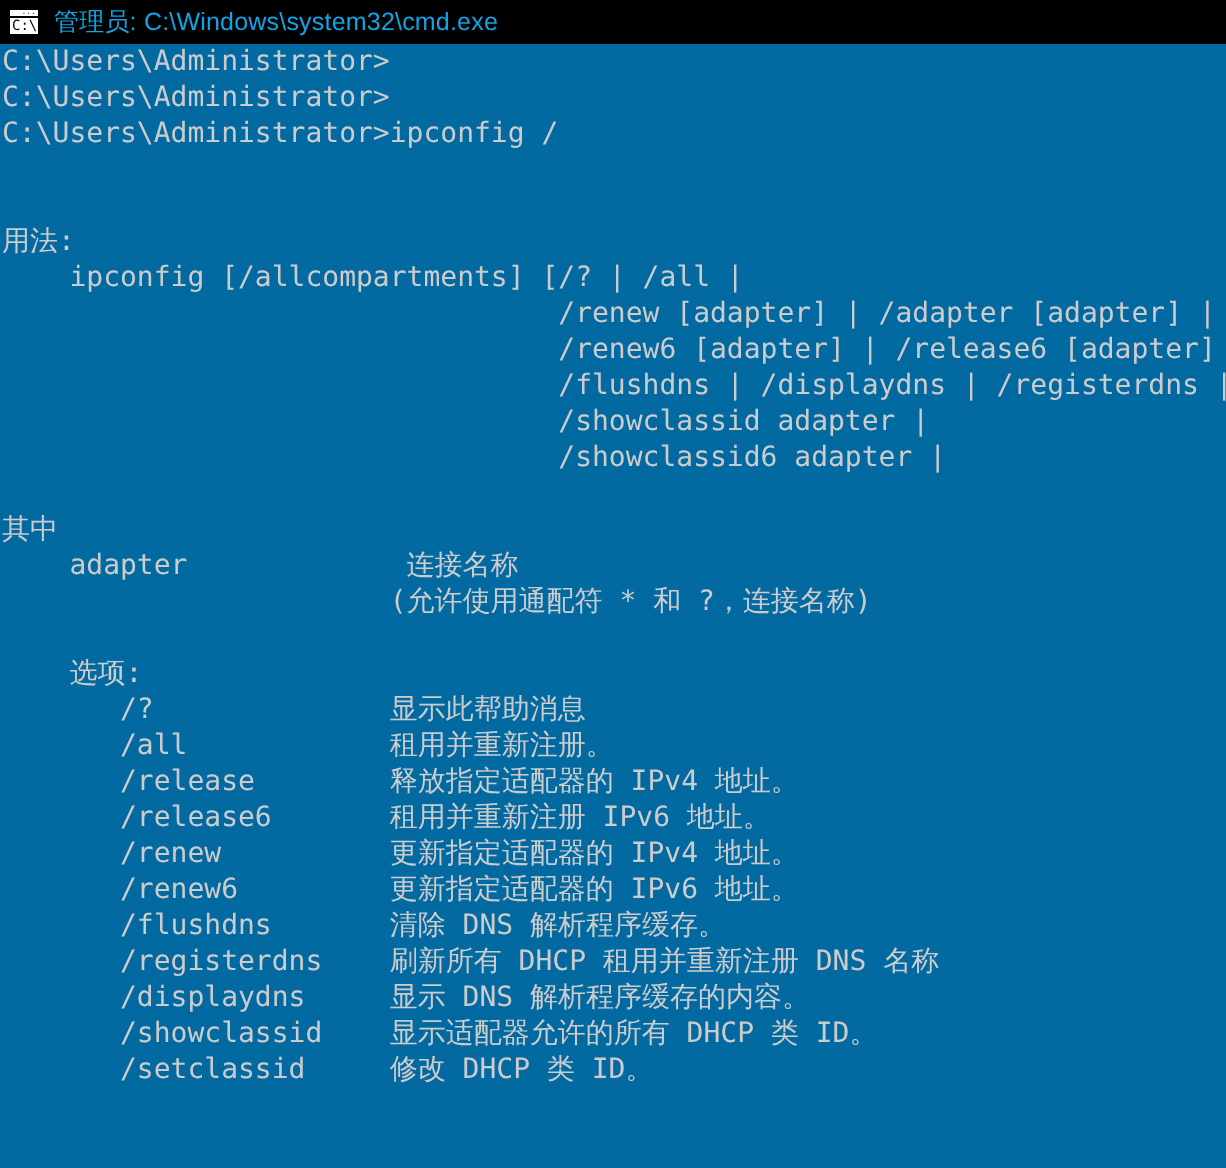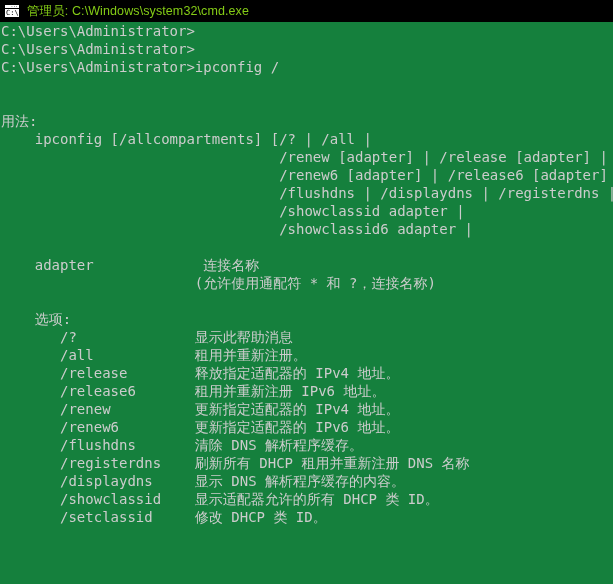--- a/index.html
+++ b/index.html
@@ -57,31 +57,31 @@
     position: absolute;
     left: 1px;
     top: 4px;
     font-size: 7px;
     line-height: 8px;
     color: #000000;
     font-family: "DejaVu Sans Mono", "Liberation Mono", monospace;
     white-space: nowrap;
   }
   #title-text {
-    color: #84cc16;
+    color: #0ea5e9;
     font-family: "Liberation Sans", sans-serif;
     font-size: 12.5px;
     line-height: 22px;
     white-space: nowrap;
     letter-spacing: 0.1px;
   }
 
   
   #console {
-    background: #15803d;
+    background: #0369a1;
     height: 562px;
     overflow: hidden;
     padding: 0;
     box-sizing: border-box;
   }
   .line {
     color: #cccccc;
     font-family: "DejaVu Sans Mono", "Liberation Mono", monospace;
     font-size: 14px;
     line-height: 18px;
@@ -108,26 +108,27 @@
 </div>
 
 <div id="console">
     <div class="line">C:\Users\Administrator&gt;</div>
     <div class="line">C:\Users\Administrator&gt;</div>
     <div class="line">C:\Users\Administrator&gt;ipconfig /</div>
     <div class="line blank"> </div>
     <div class="line blank"> </div>
     <div class="line">用法:</div>
     <div class="line">    ipconfig [/allcompartments] [/? | /all |</div>
-    <div class="line">                                 /renew [adapter] | /release [adapter] |</div>
+    <div class="line">                                 /renew [adapter] | /adapter [adapter] |</div>
     <div class="line">                                 /renew6 [adapter] | /release6 [adapter] |</div>
     <div class="line">                                 /flushdns | /displaydns | /registerdns |</div>
     <div class="line">                                 /showclassid adapter |</div>
     <div class="line">                                 /showclassid6 adapter |</div>
     <div class="line blank"> </div>
+    <div class="line">其中</div>
     <div class="line">    adapter             连接名称</div>
     <div class="line">                       (允许使用通配符 * 和 ?，连接名称)</div>
     <div class="line blank"> </div>
     <div class="line">    选项:</div>
     <div class="line">       /?              显示此帮助消息</div>
     <div class="line">       /all            租用并重新注册。</div>
     <div class="line">       /release        释放指定适配器的 IPv4 地址。</div>
     <div class="line">       /release6       租用并重新注册 IPv6 地址。</div>
     <div class="line">       /renew          更新指定适配器的 IPv4 地址。</div>
     <div class="line">       /renew6         更新指定适配器的 IPv6 地址。</div>

